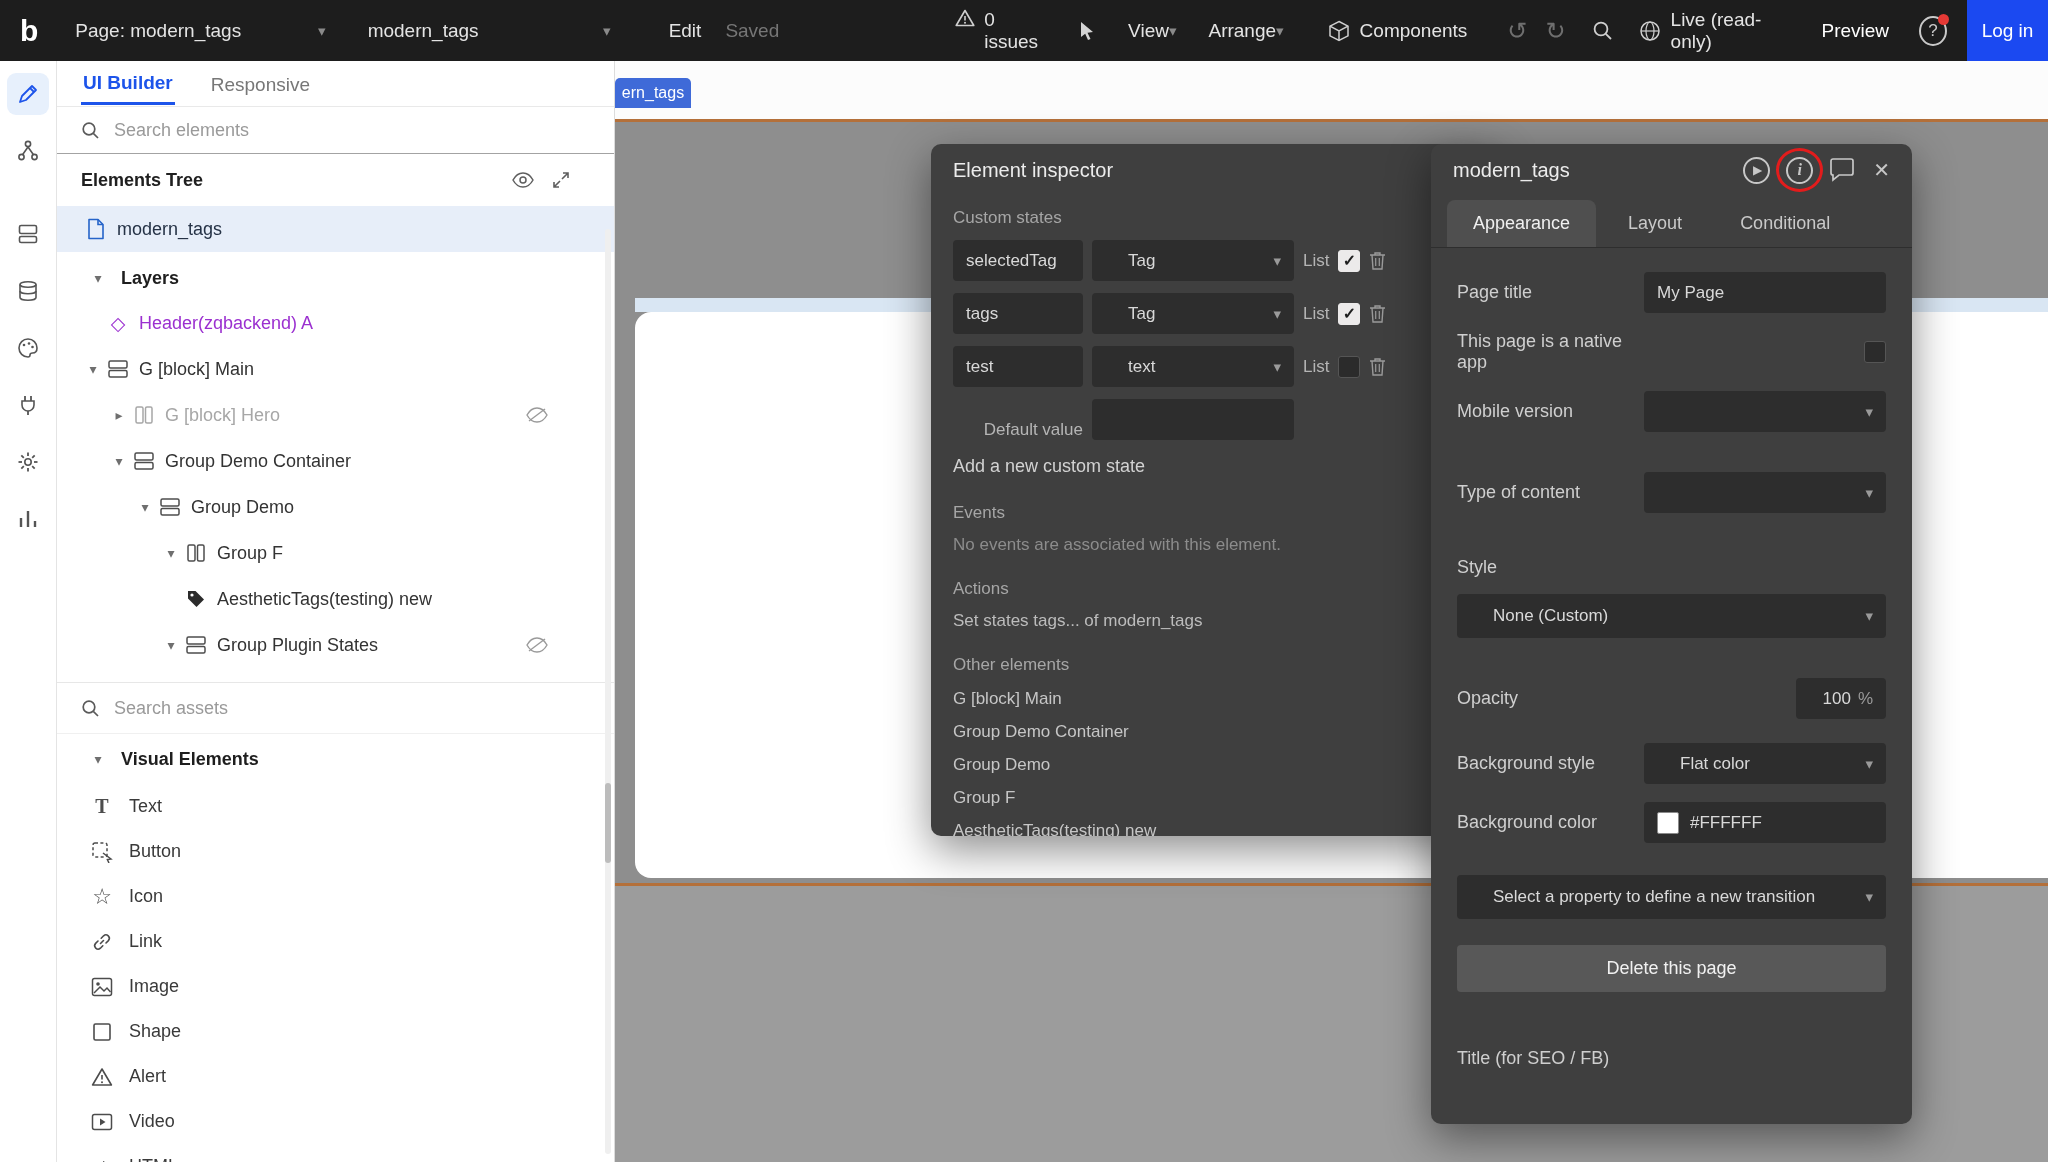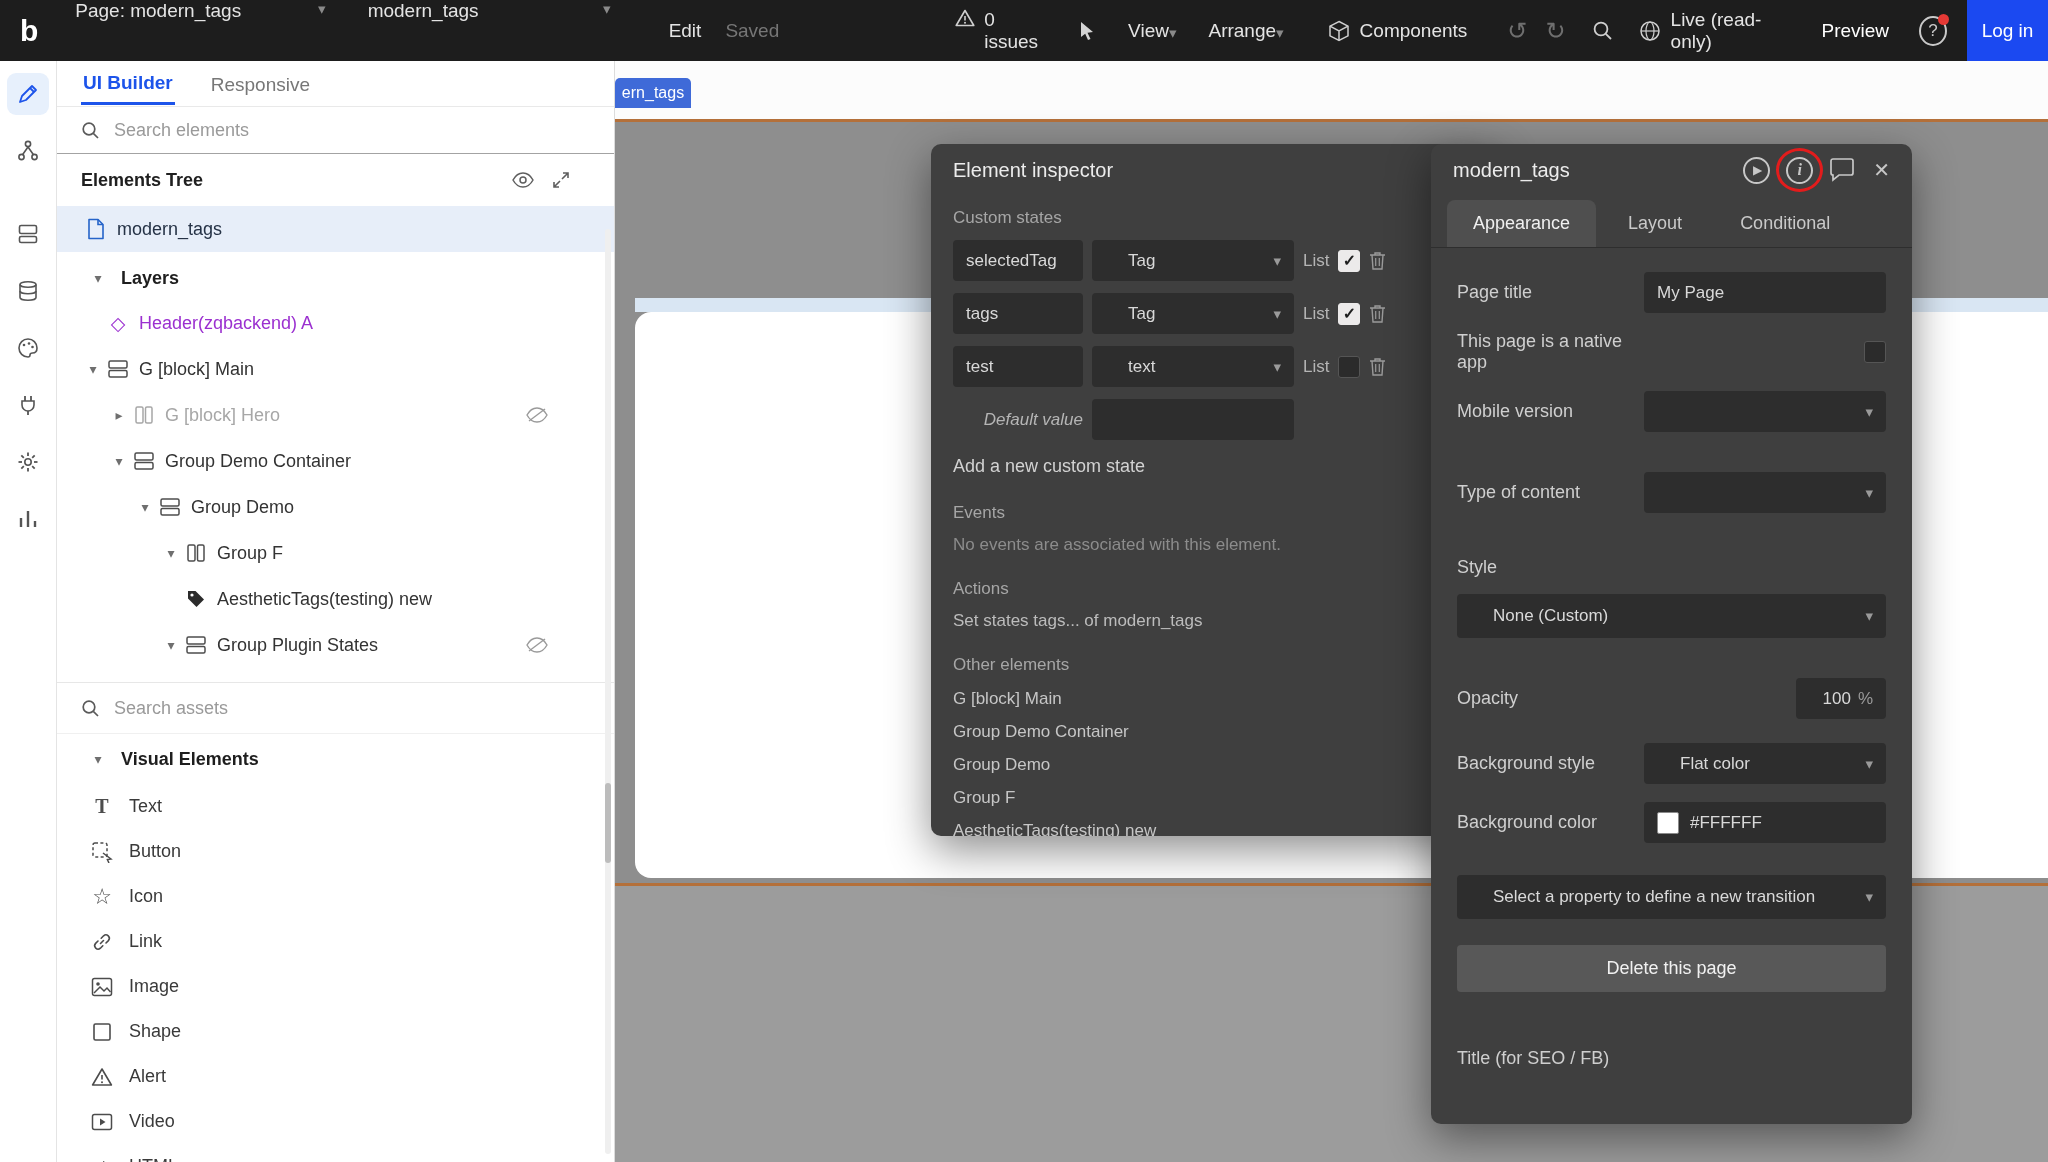--- a/index.html
+++ b/index.html
@@ -3,29 +3,29 @@
 <meta charset="utf-8">
 <style>
   * { margin:0; padding:0; box-sizing:border-box; }
   html,body { width:2048px; height:1162px; overflow:hidden; }
   body { font-family:"Liberation Sans", sans-serif; position:relative; background:#9c9c9c; font-size:18px; }
 
   
   .topbar { position:absolute; top:0; left:0; width:2048px; height:61px; background:#1d1d1d; color:#e4e4e4;
             display:flex; align-items:center; z-index:40; font-size:19px; }
   .tb-logo { color:#fff; font-size:30px; font-weight:700; margin-left:20px; width:34px; }
-  .tb-sel { display:flex; justify-content:space-between; height:61px; padding:0 14px; cursor:pointer; }
+  .tb-sel { display:flex; align-items:center; justify-content:space-between; height:61px; padding:0 14px; cursor:pointer; }
   .tb-sel .car { color:#8a8a8a; }
   .tb-sel1 { width:300px; margin-left:10px; }
   .tb-sel2 { width:292px; margin-left:14px; }
   .tb-item { margin-left:44px; cursor:pointer; white-space:nowrap; }
   .tb-saved { color:#767676; margin-left:24px; }
   .tb-issues { display:flex; gap:9px; margin-left:176px; }
   .tb-cursor { margin-left:32px; }
-  .tb-menu { display:flex; align-items:flex-end; gap:0; margin-left:32px; cursor:pointer; }
+  .tb-menu { display:flex; align-items:center; gap:0; margin-left:32px; cursor:pointer; }
   .tb-menu .car { color:#8a8a8a; font-size:15px; }
   .tb-comp { display:flex; align-items:flex-start; gap:10px; margin-left:44px; cursor:pointer; }
   .tb-undo { color:#6f6f6f; font-size:24px; margin-left:40px; cursor:pointer; }
   .tb-redo { color:#6f6f6f; font-size:24px; margin-left:18px; cursor:pointer; }
   .tb-search { margin-left:26px; cursor:pointer; }
   .tb-live { display:flex; align-items:center; gap:10px; margin-left:26px; cursor:pointer; }
   .tb-preview { color:#fff; margin-left:32px; cursor:pointer; }
   .tb-help { position:relative; width:30px; height:30px; border:2px solid #c9c9c9; border-radius:50%;
              display:flex; align-items:center; justify-content:center; color:#c9c9c9; font-size:17px; margin-left:30px; cursor:pointer; }
   .tb-help .badge { position:absolute; top:-4px; right:-4px; width:11px; height:11px; background:#e53935; border-radius:50%; }
@@ -113,21 +113,21 @@
   .dsel { justify-content:space-between; cursor:pointer;padding-left:36px; }
   .dsel .car { color:#9a9a9a; margin-left:8px; }
   .st-name { width:130px; flex:0 0 130px; }
   .st-type { width:202px; flex:0 0 202px; }
   .list-lb { color:#b5b5b5; font-size:17px; }
   .cbx { width:22px; height:22px; border-radius:3px; background:#2b2b2b; border:1px solid #555; cursor:pointer;
          display:flex; align-items:center; justify-content:center; flex:0 0 22px; }
   .cbx.checked { background:#eceaea; border-color:#eceaea; }
   .cbx.checked::after { content:"✓"; color:#1e1e1e; font-size:16px; font-weight:700; }
   .trash { cursor:pointer; display:flex; }
-  .dv-row { display:flex; align-items:center; gap:9px; margin-top:12px;font-style:italic; }
+  .dv-row { display:flex; align-items:flex-end; gap:9px; margin-top:12px; }
   .dv-lbl { width:130px; flex:0 0 130px; text-align:right; color:#b5b5b5; font-size:17px; }
   .dv-inp { width:202px; flex:0 0 202px; }
   .add-link { margin-top:16px; color:#d2d2d2; cursor:pointer; font-size:18px; }
   .empty-tx { margin-top:12px; color:#8c8c8c; font-size:17px; }
   .action-tx { margin-top:12px; color:#bcbcbc; font-size:17px; }
   .oe-item { margin-top:14px; color:#c6c6c6; font-size:17px; cursor:pointer; line-height:19px; }
 
   .fp-tabs { height:52px; display:flex; align-items:flex-end; padding:0 16px; border-bottom:1px solid #2e2e2e; gap:6px; }
   .fp-tab { padding:13px 26px; color:#c9c9c9; font-size:18px; border-radius:8px 8px 0 0; cursor:pointer; white-space:nowrap; }
   .fp-tab.active { background:#4f4f4f; color:#f0f0f0; }

